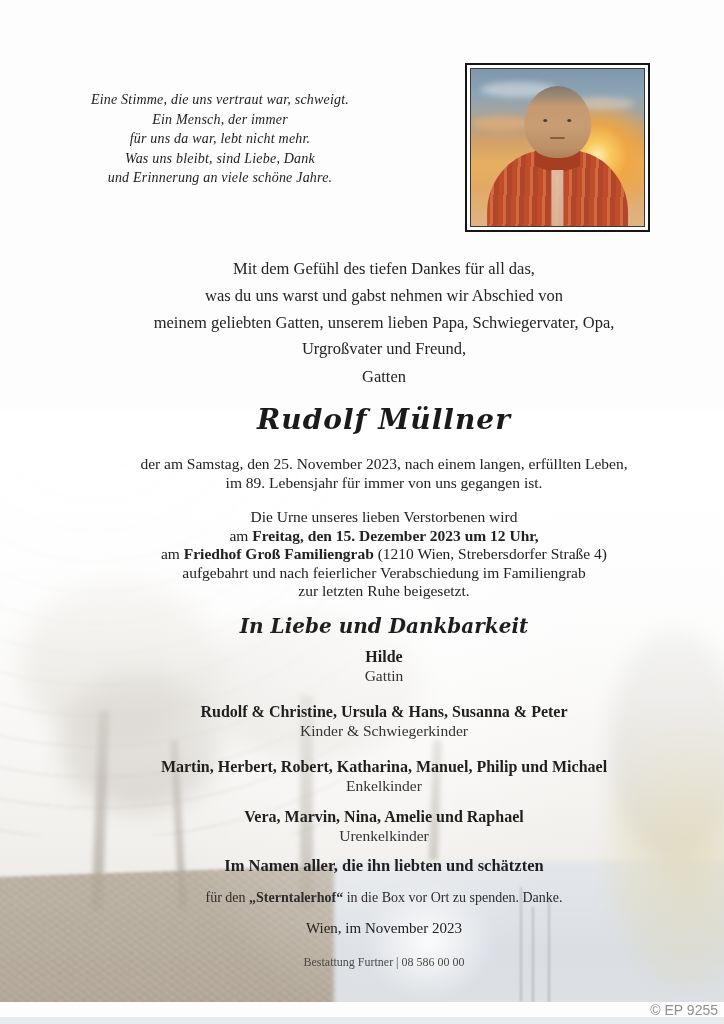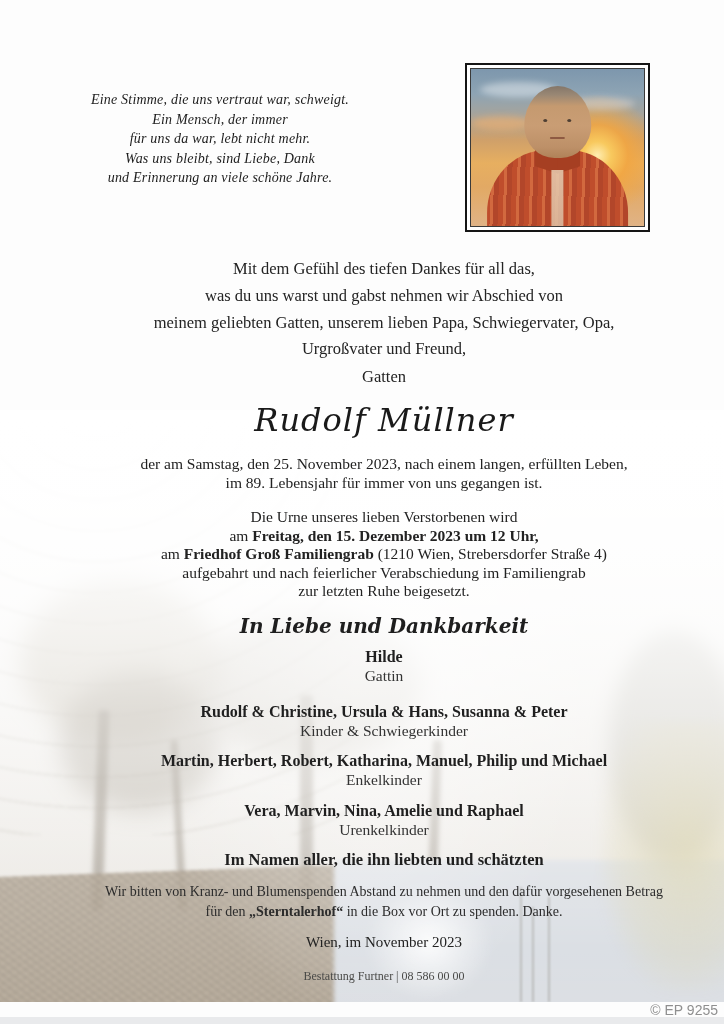--- a/index.html
+++ b/index.html
@@ -73,30 +73,30 @@
     background:linear-gradient(180deg, #847668 0%, #998774 12%, #c59a70 28%, #c99d74 55%, #bd9068 85%, #b08258 100%); }
   .eye { position:absolute; width:4px; height:3px; background:#4e3f33; border-radius:50%; top:46%; }
   .eye-l { left:29%; } .eye-r { right:29%; }
   .mouth { position:absolute; top:70%; left:50%; transform:translateX(-50%); width:22%; height:2px;
     background:#8e5a42; border-radius:2px; }
 
   
   .tc { text-align:center;padding-left:44px; }
   .intro { margin-top:6px; font-size:16.5px; line-height:26.8px; color:#232323; }
   .salutation { font-size:16.5px; line-height:27px; }
-  .name { margin-top:4px; font-size:32px; line-height:52px; font-weight:normal; font-style:italic;
+  .name { margin-top:4px; font-size:28px; line-height:52px; font-weight:bold; font-style:italic;
     font-family:"DejaVu Serif","Liberation Serif",serif; letter-spacing:1px; color:#1a1a1a; }
   .death { margin-top:9px; font-size:15.5px; line-height:18.5px; }
   .funeral { margin-top:16px; font-size:15.5px; line-height:18.5px; }
   .bold { font-weight:bold; }
   .closing-script { margin-top:12px; font-size:20px; line-height:26px; font-style:italic; font-weight:bold;
     font-family:"DejaVu Serif","Liberation Serif",serif; color:#1e1e1e; }
   .mourner-names { font-weight:bold; font-size:16px; line-height:19px; color:#1f1f1f; }
   .mourner-rel { font-size:15.5px; line-height:19px; color:#333; }
-  .m1 { margin-top:8px;text-align:center; } .m2 { margin-top:17px; } .m3 { margin-top:11px; } .m4 { margin-top:12px; }
+  .m1 { margin-top:8px;text-align:center; } .m2 { margin-top:17px; } .m3 { margin-top:17px; } .m4 { margin-top:12px; }
   .in-names { margin-top:11px; font-weight:bold; font-size:16.5px; line-height:20px; color:#1f1f1f; }
   .donation { margin-top:12px; font-size:14px; line-height:20px; color:#2c2c2c; }
   .place-date { margin-top:10px; font-size:15px; line-height:20px; }
   .footer-line { margin-top:16px; font-size:12px; line-height:16px; color:#4a4a48; }
   .copyright { position:absolute; right:6px; top:1002px; font-size:14px; color:#8f8f8f;
     font-family:"Liberation Sans","DejaVu Sans",sans-serif; }
   .content { position:absolute; inset:0; }
 </style>
 </head>
 <body>
@@ -199,21 +199,20 @@
       <div class="mourner-rel">Enkelkinder</div>
     </div>
     <div class="m4 tc">
       <div class="mourner-names">Vera, Marvin, Nina, Amelie und Raphael</div>
       <div class="mourner-rel">Urenkelkinder</div>
     </div>
 
     <div class="in-names tc">Im Namen aller, die ihn liebten und schätzten</div>
 
     <div class="donation tc">
-      <div>Wir bitten von Kranz- und Blumenspenden Abstand zu nehmen und den dafür vorgesehenen Betrag</div>
       <div>
         <span>für den </span><span class="bold">„Sterntalerhof“</span><span> in die Box vor Ort zu spenden. Danke.</span>
       </div>
     </div>
 
     <div class="place-date tc">Wien, im November 2023</div>
 
     <div class="footer-line tc">Bestattung Furtner | 08 586 00 00</div>
   </div>
 

